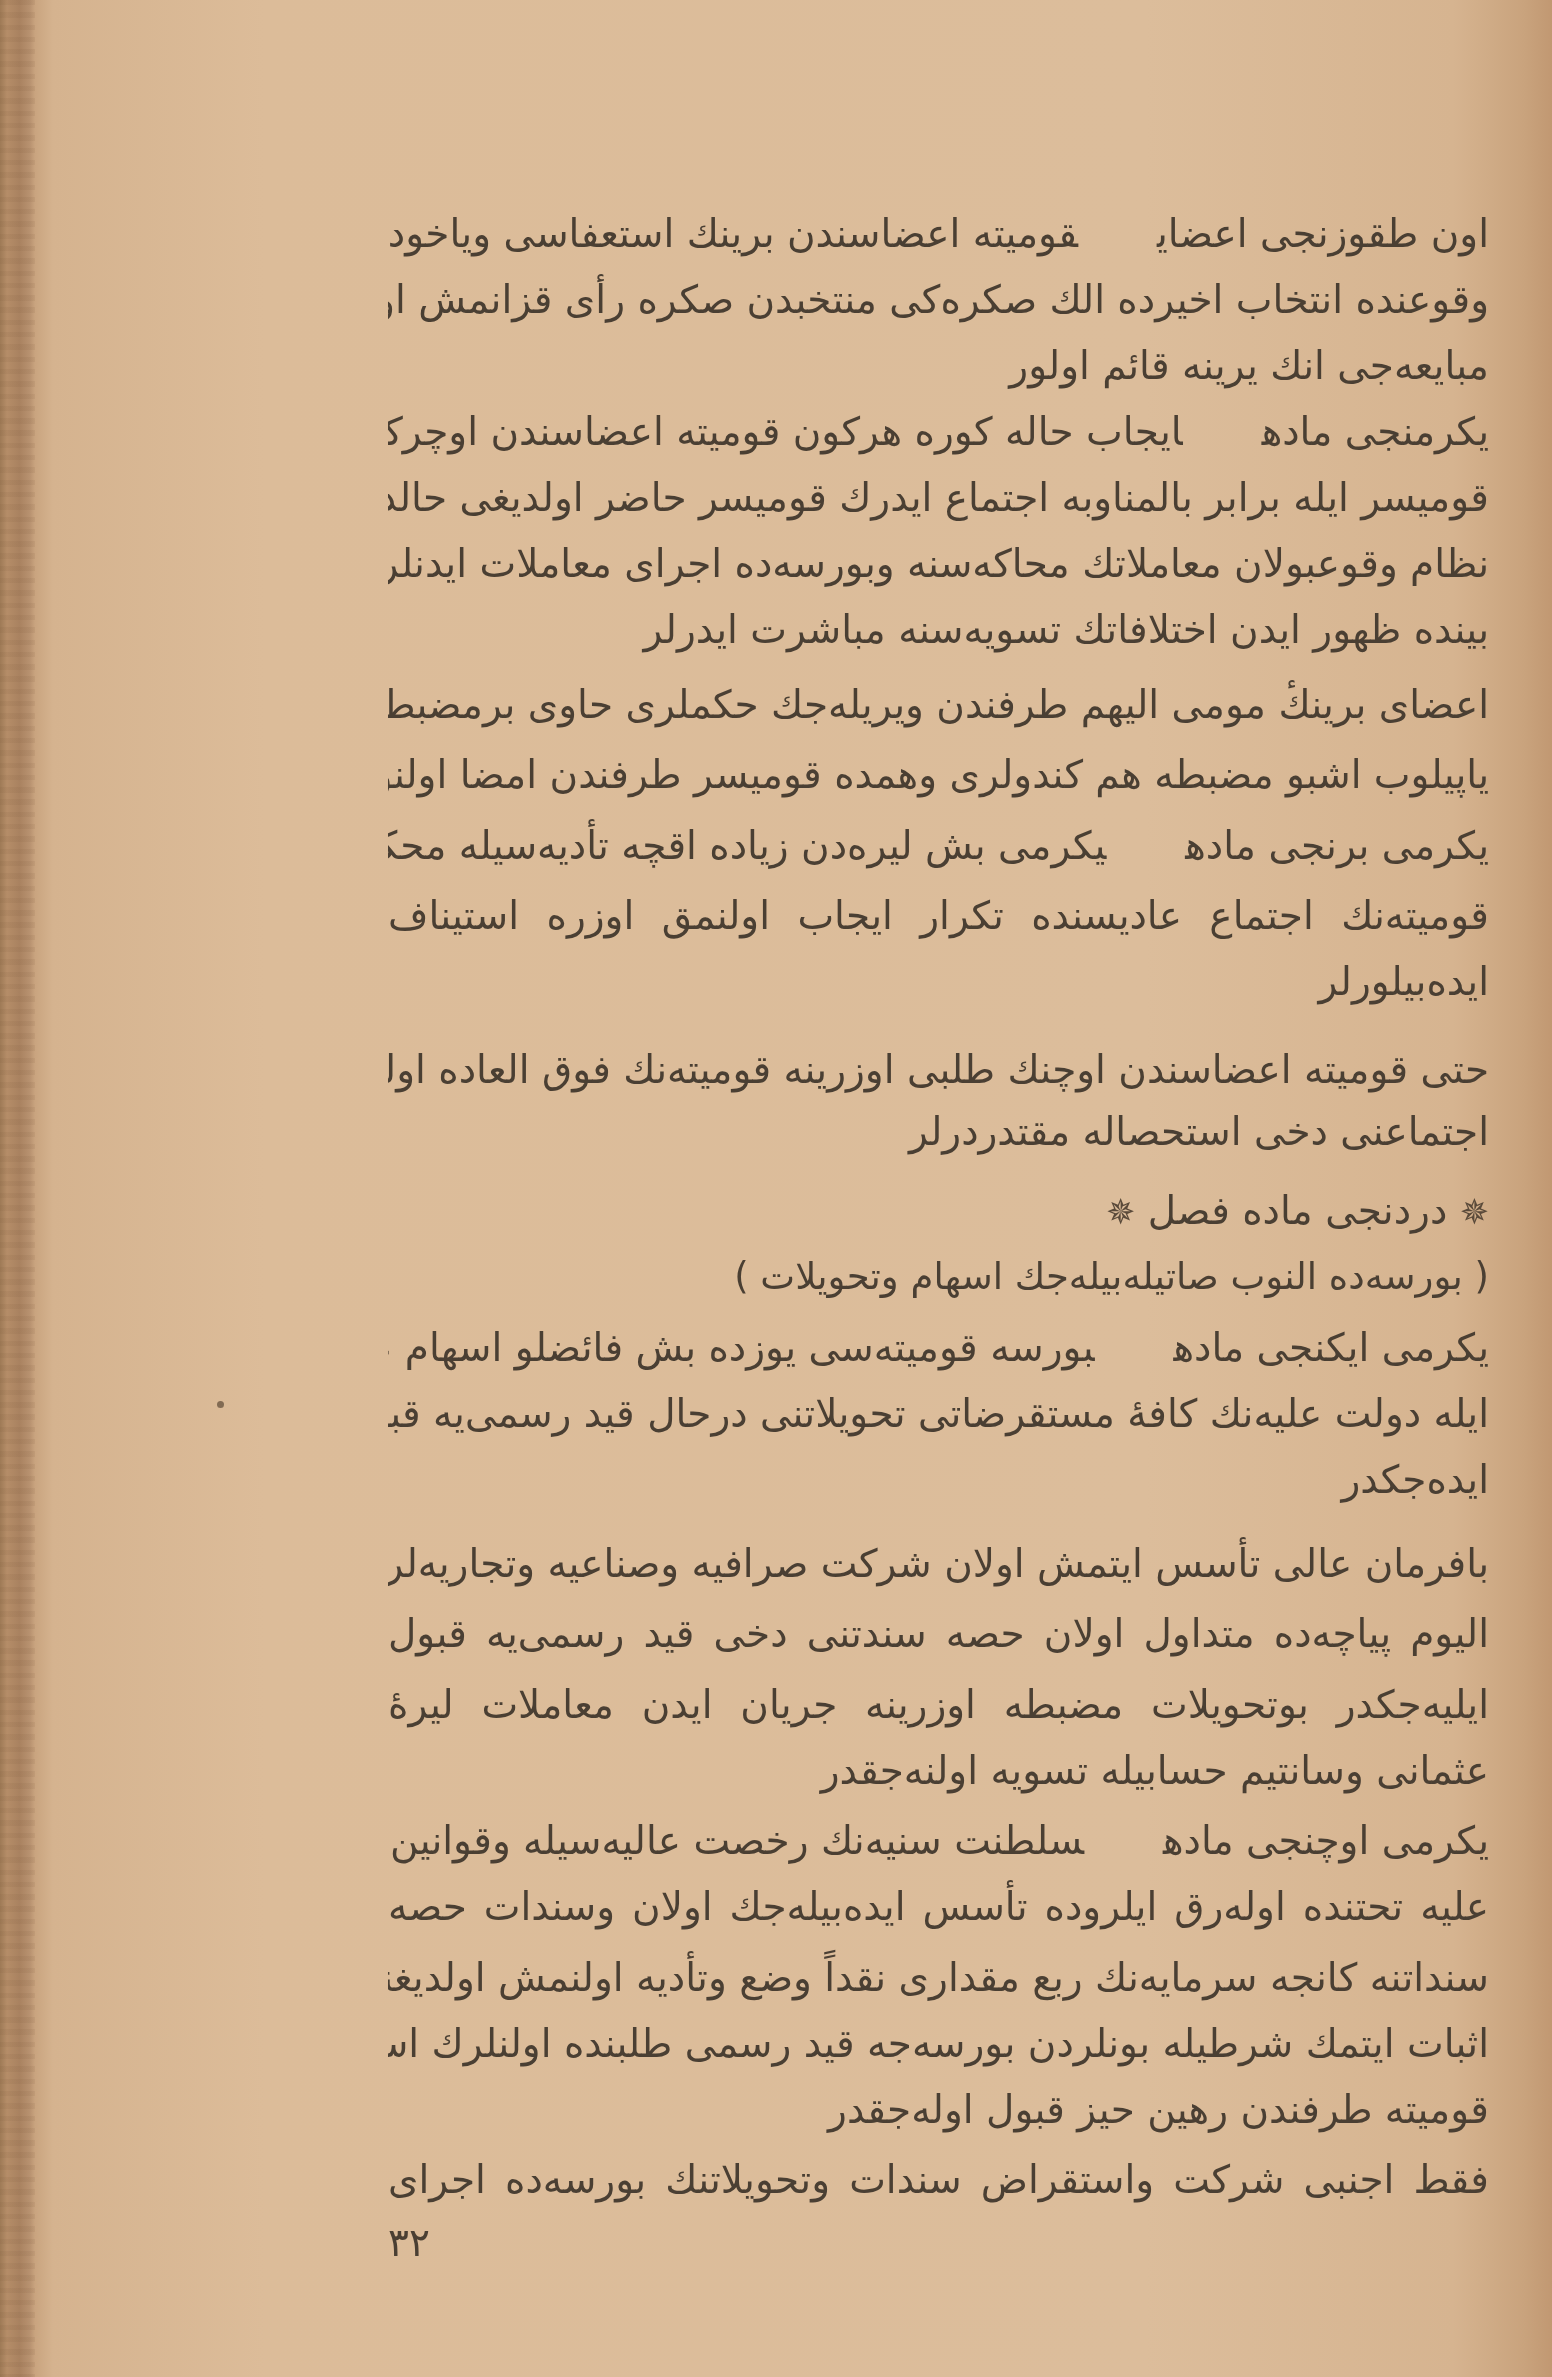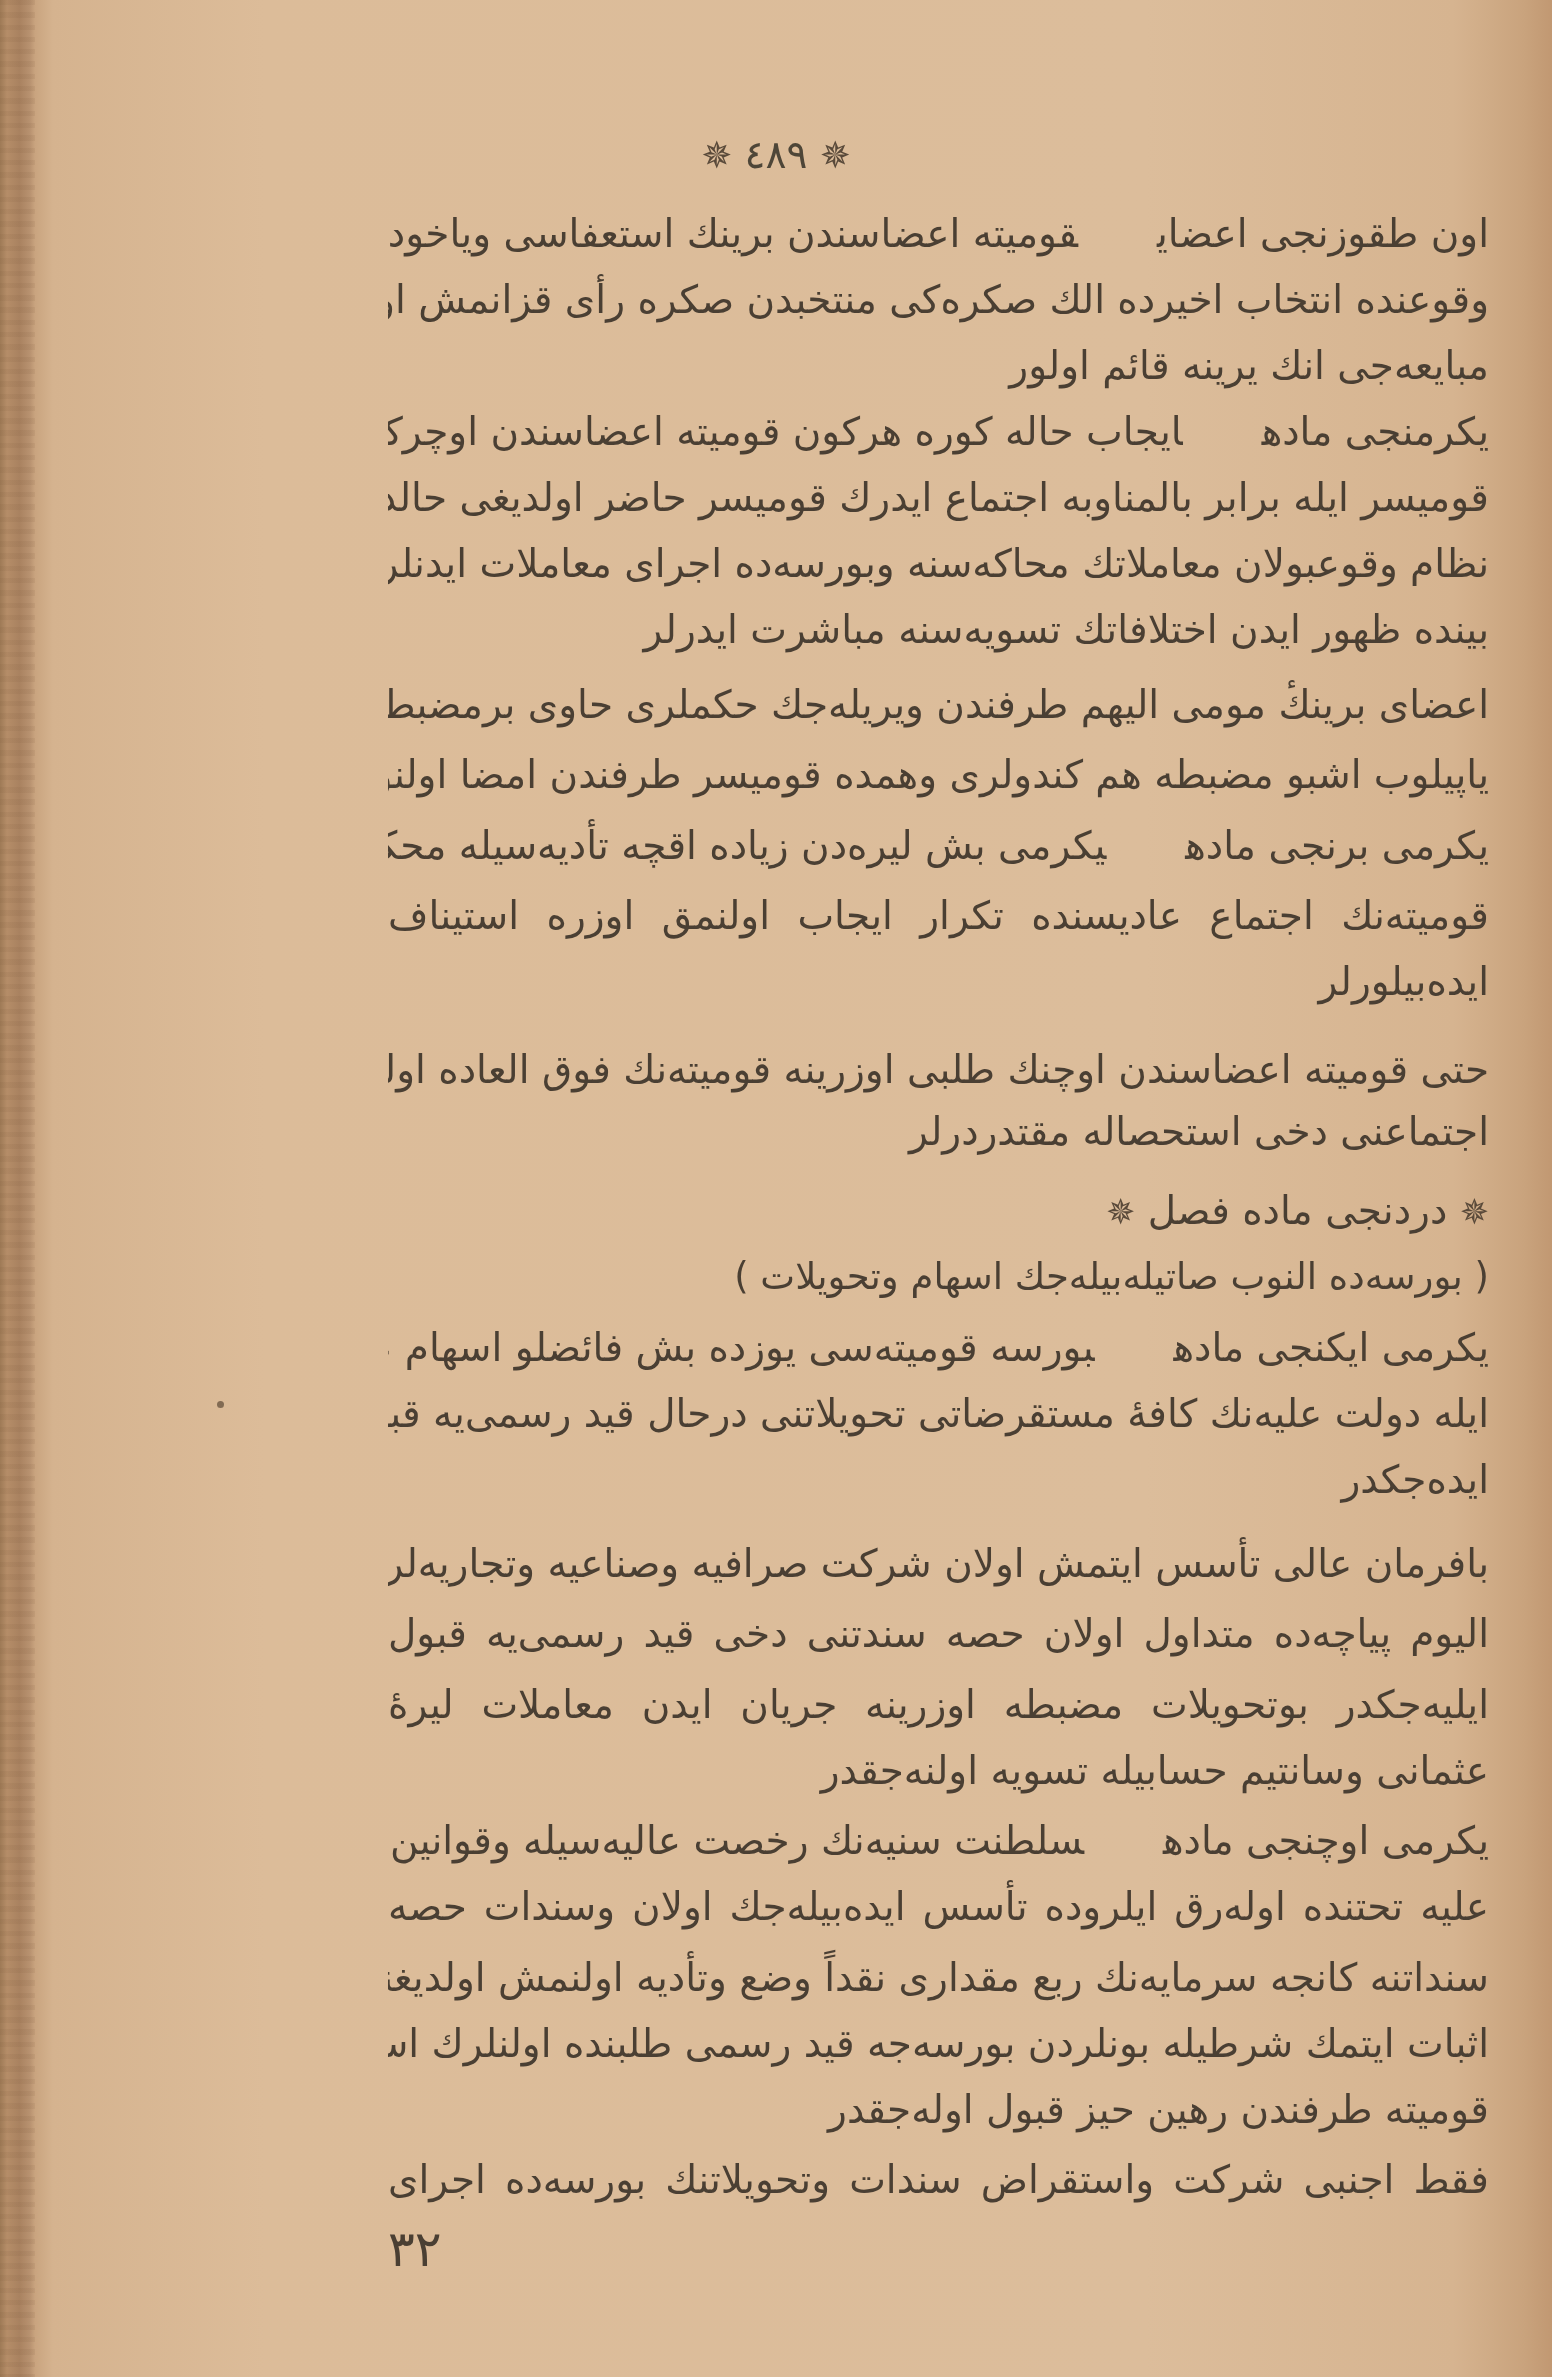--- a/index.html
+++ b/index.html
@@ -38,35 +38,30 @@
     position: absolute; left: 0; right: 0; text-align: right;
     font-size: 39px; line-height: 62px; white-space: nowrap; color: #4a3f33;
   }
   .heading .orn { font-size: 35px; color: #5a4a3a; }
   .subheading {
     position: absolute; left: 0; right: 0; text-align: right;
     font-size: 37px; line-height: 62px; white-space: nowrap; color: #4a3f33;
   }
   .signature {
     position: absolute; left: 388px; top: 2220px;
-    font-size: 50px; color: #4a3f33; font-family: "DejaVu Sans", sans-serif;
+    font-size: 39px; color: #4a3f33; font-family: "DejaVu Sans", sans-serif;
   }
   .speck { position: absolute; width: 7px; height: 7px; border-radius: 50%; background: #6b5842; opacity: 0.8; }
 </style>
 </head>
 <body>
 
 <div class="page">
   <div class="binding-shadow"></div>
 
-  <div class="page-number">
-    <span class="orn">✵</span>
-    <span>٤٨٩</span>
-    <span class="orn">✵</span>
-  </div>
 
   <div class="text-block">
 
     <div class="line" style="top:203px"><span class="article">اون طقوزنجی اعضای</span><span>قومیته اعضاسندن برینك استعفاسی ویاخود وفاتی</span></div>
     <div class="line" style="top:269px">وقوعنده انتخاب اخیرده الك صكره‌كی منتخبدن صكره رأی قزانمش اولان</div>
     <div class="line last" style="top:335px">مبایعه‌جی انك یرینه قائم اولور</div>
 
     <div class="line" style="top:401px"><span class="article">یكرمنجی ماده</span><span>ایجاب حاله كوره هركون قومیته اعضاسندن اوچركشی</span></div>
     <div class="line" style="top:467px">قومیسر ایله برابر بالمناوبه اجتماع ایدرك قومیسر حاضر اولدیغی حالده مغایر</div>
     <div class="line" style="top:533px">نظام وقوعبولان معاملاتك محاكه‌سنه وبورسه‌ده اجرای معاملات ایدنلر</div>

